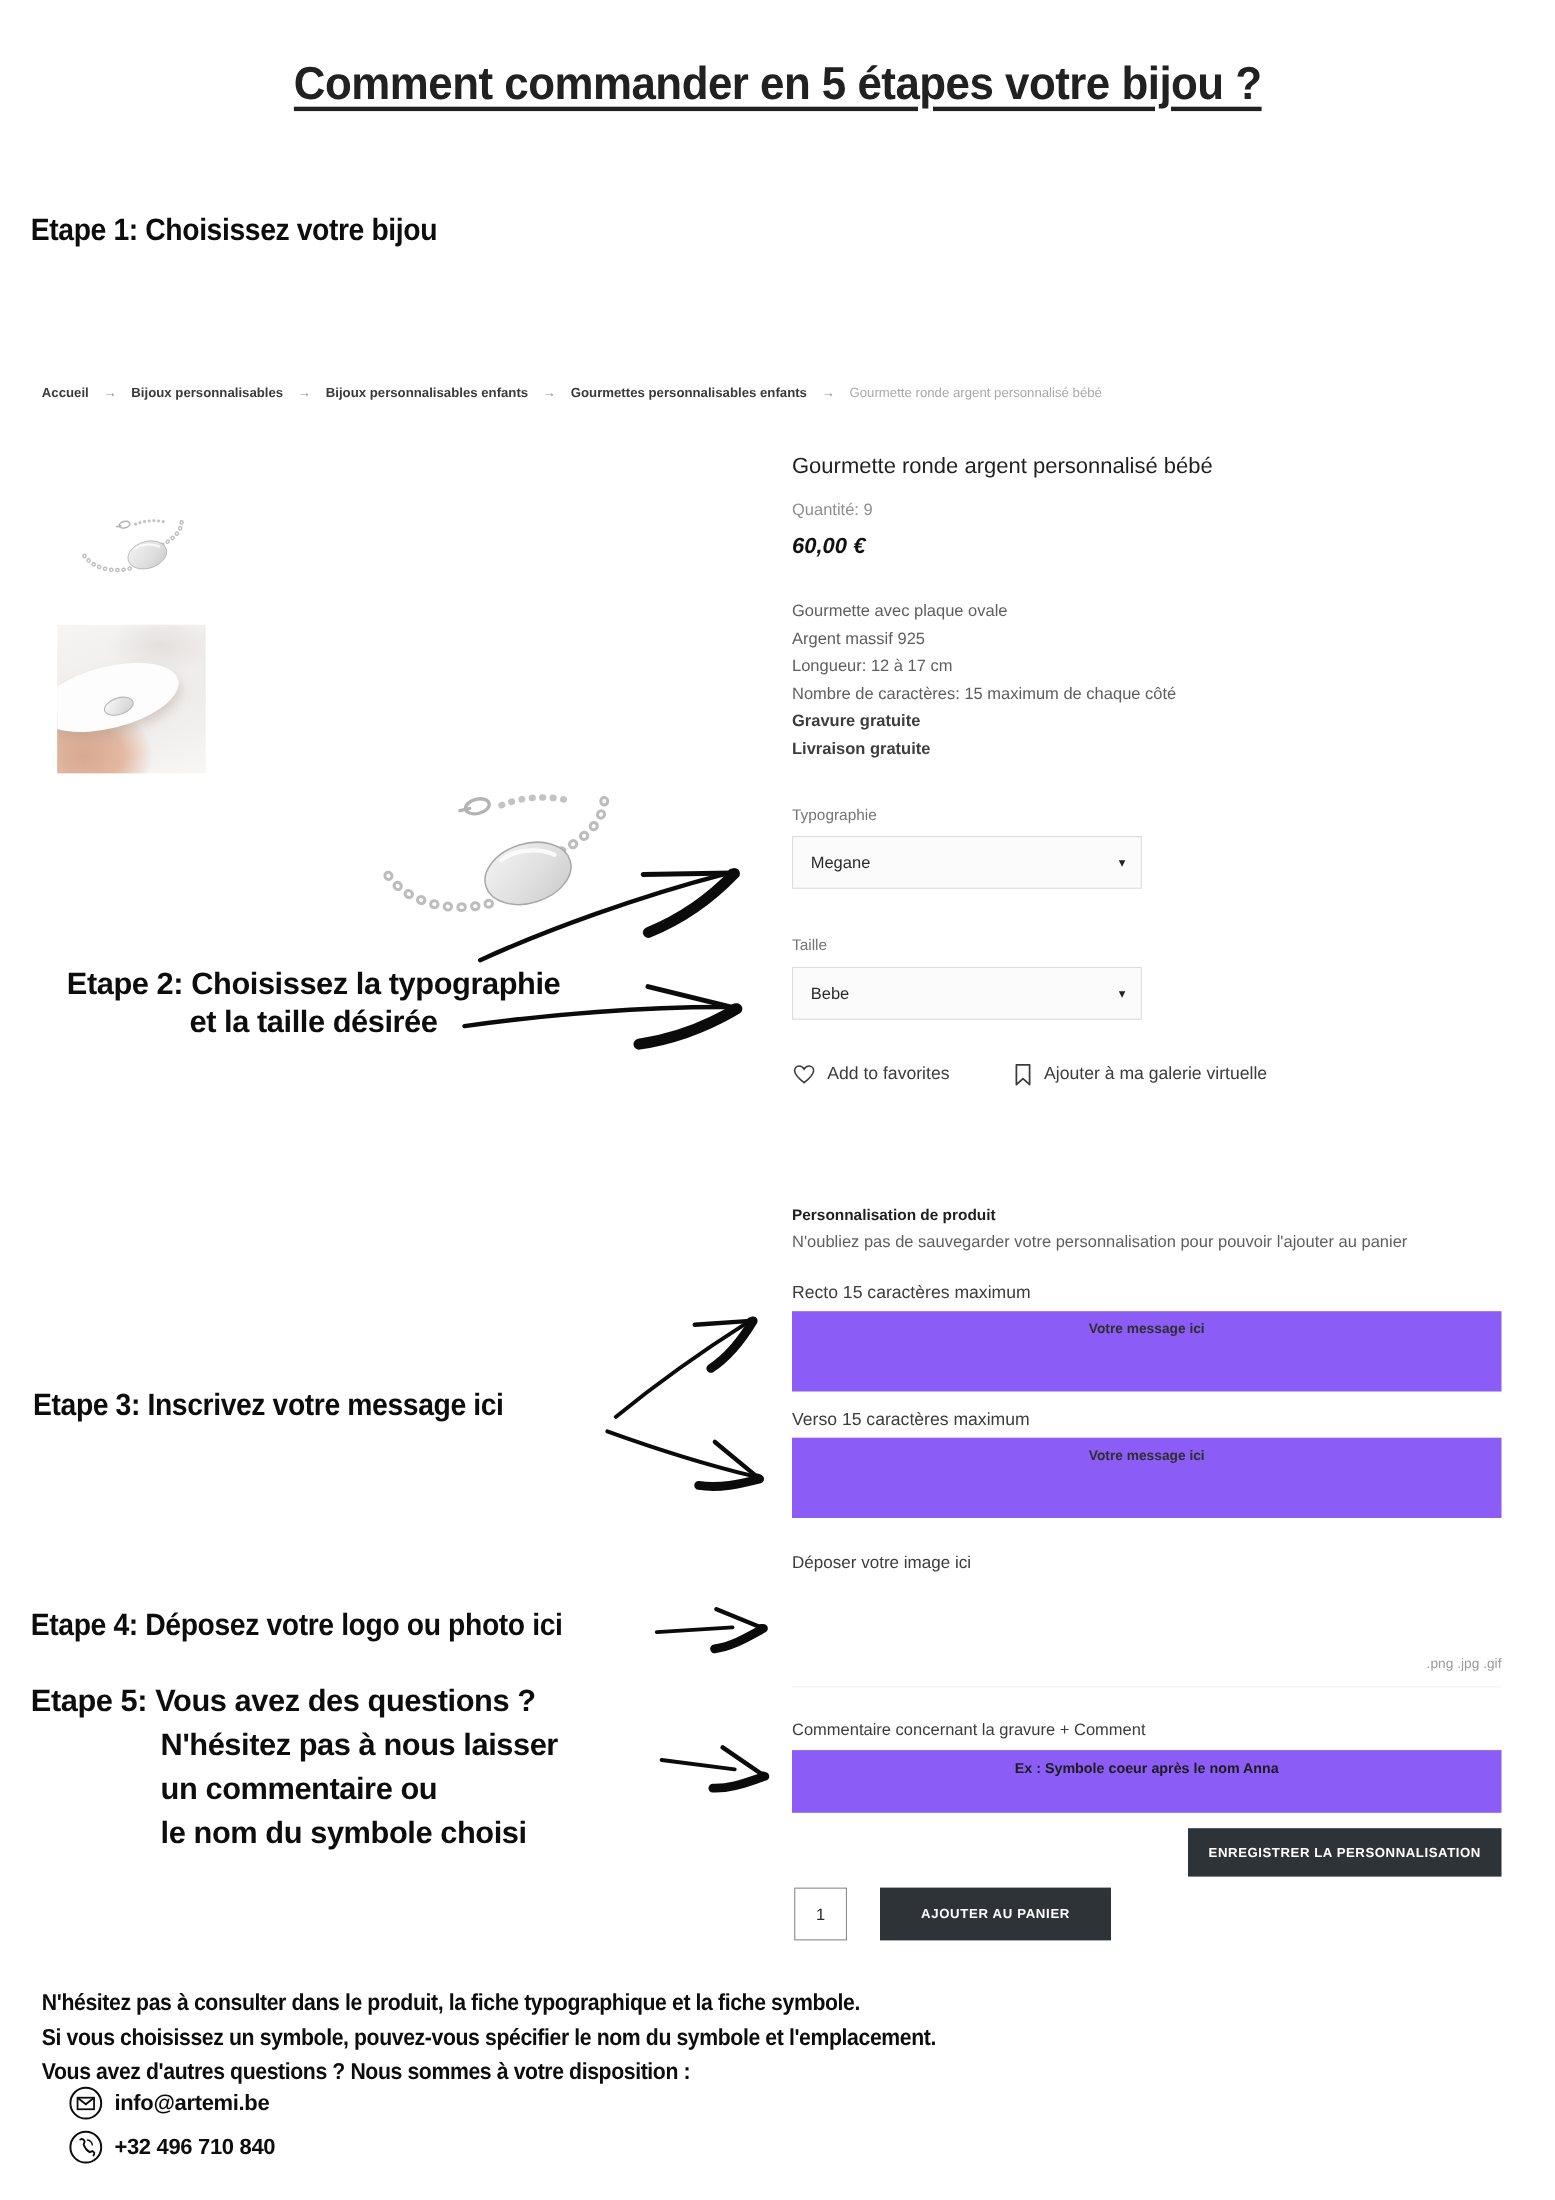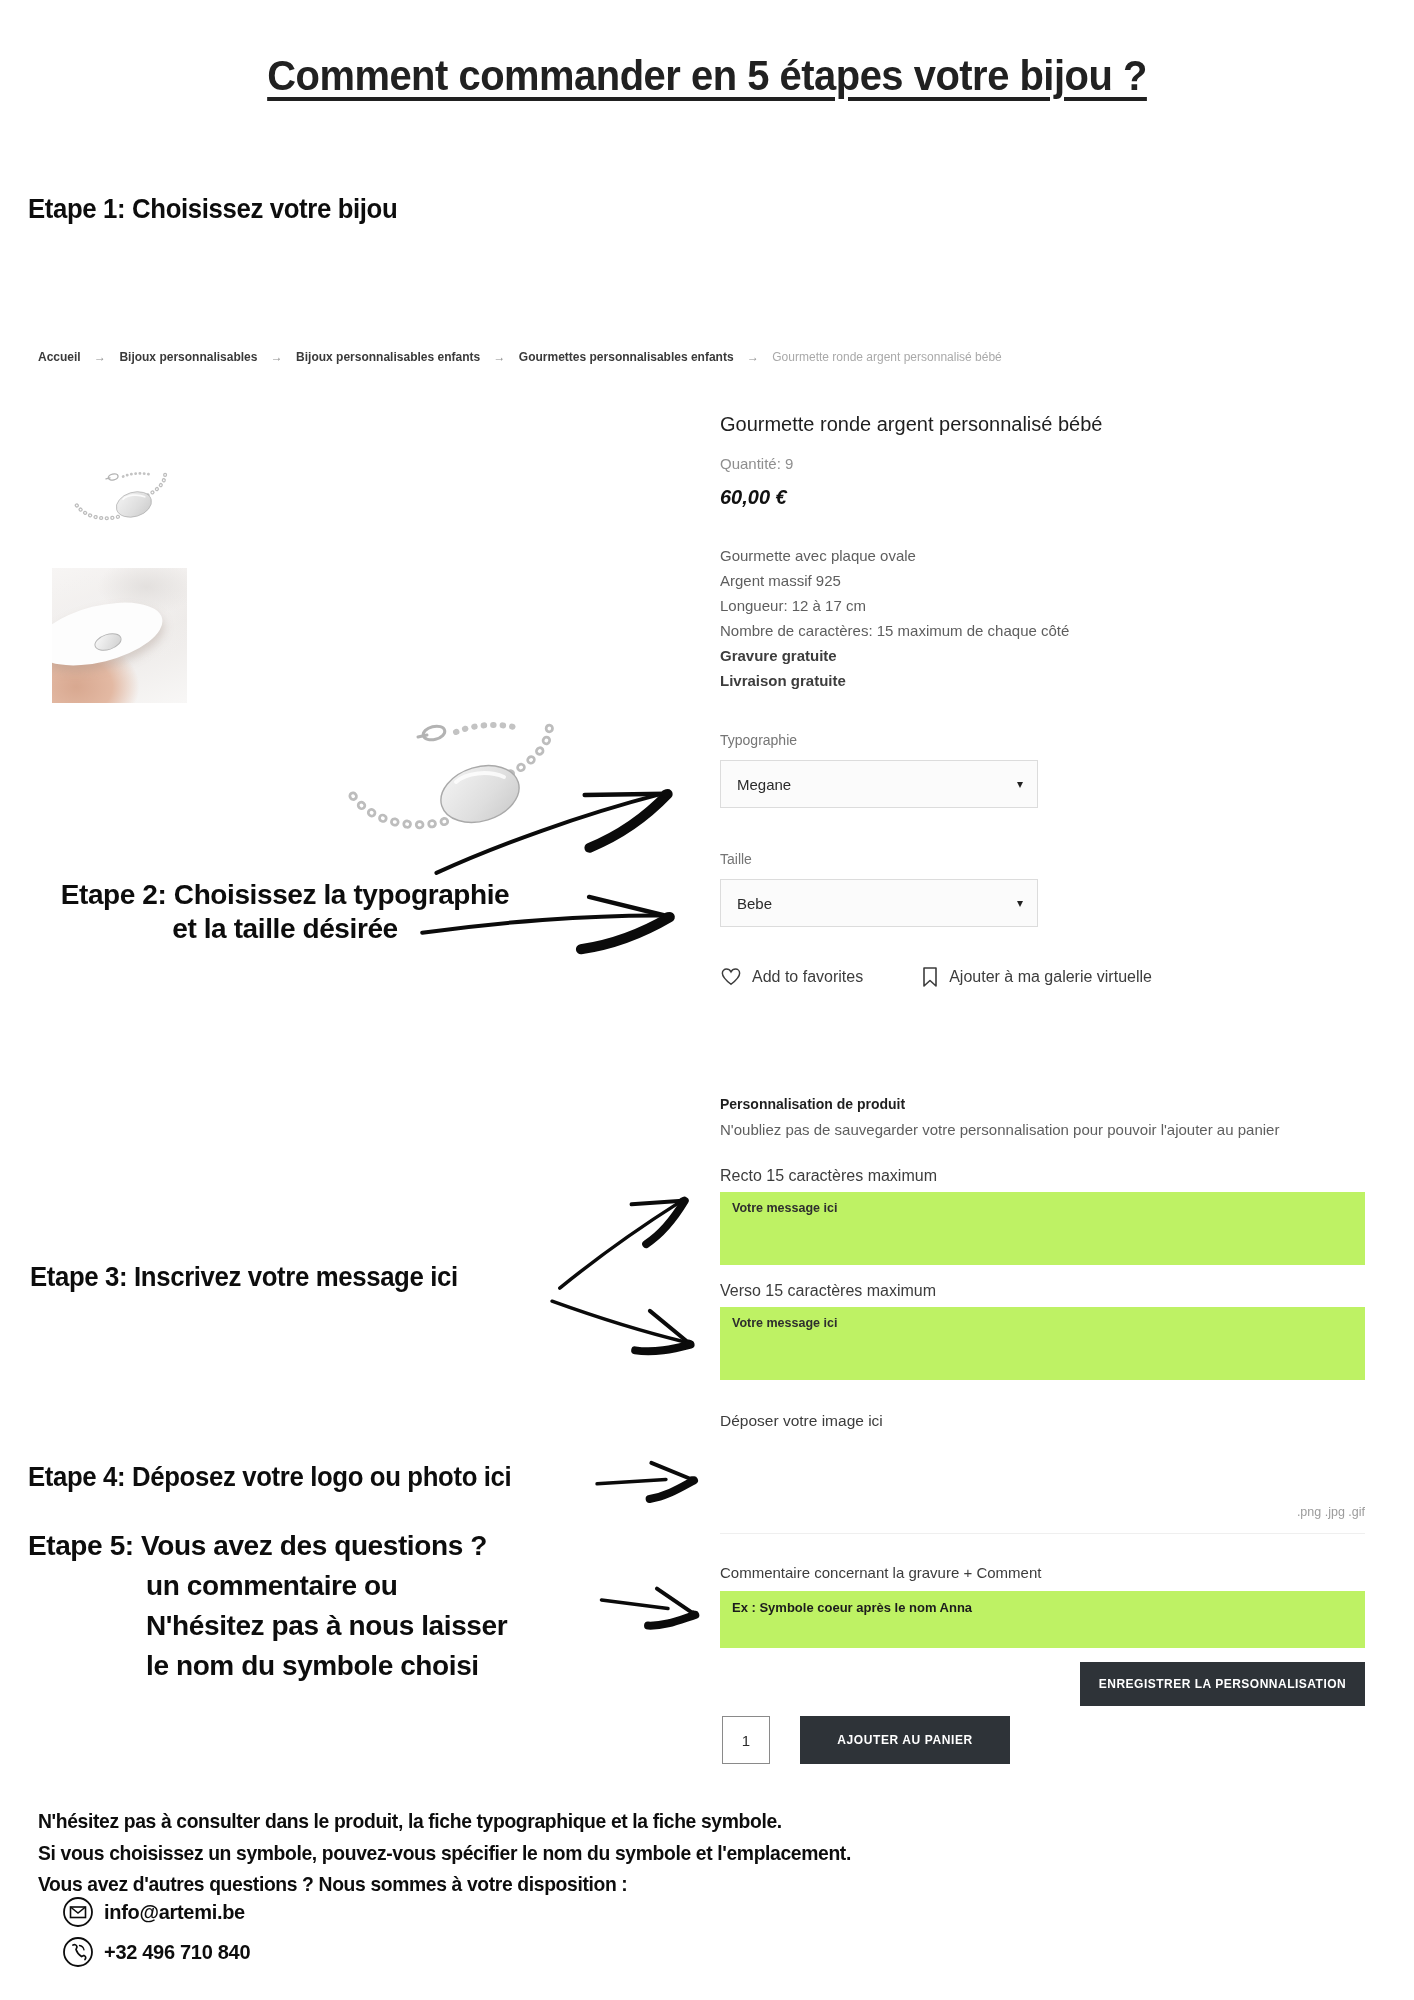--- a/index.html
+++ b/index.html
@@ -39,22 +39,22 @@
   .caret{font-size:12px;color:#222;}
   .fav-row{left:720px;top:966px;display:flex;align-items:center;font-size:16px;color:#3c3c3c;}
   .fav-row .lbl{margin-left:10px;cursor:pointer;}
   .fav-row .gap{width:58px;}
   .icon-svg{display:block;}
 
   
   .perso-title{left:720px;top:1096px;font-size:14px;font-weight:bold;color:#1f1f1f;}
   .perso-sub{left:720px;top:1121px;font-size:15px;color:#5e5e5e;}
   .input-label{font-size:16px;color:#3c3c3c;}
-  .gray-box{width:645px;background:#bef264;box-sizing:border-box;padding:9px 12px;
-      font-size:12.5px;font-weight:bold;color:#2e2e2e;cursor:text;}
+  .gray-box{width:645px;background:#8b5cf6;box-sizing:border-box;padding:9px 12px;
+      font-size:12.5px;font-weight:bold;color:#2e2e2e;cursor:text;text-align:center;}
   .file-row{left:720px;top:1448px;width:645px;height:50px;display:flex;}
   .file-field{flex:1;background:#ebebeb;display:flex;align-items:center;padding-left:16px;
       font-size:16px;color:#9e9e9e;box-sizing:border-box;cursor:pointer;}
   .dark-btn{background:#2e3338;color:#fff;font-weight:bold;font-size:12px;letter-spacing:.5px;
       display:flex;align-items:center;justify-content:center;cursor:pointer;border:none;}
   .file-btn{width:182px;height:50px;}
   .file-types{left:720px;top:1505px;width:645px;text-align:right;font-size:12.5px;color:#9c9c9c;}
   .hline{left:720px;top:1533px;width:645px;border-top:1px solid #efefef;height:0;}
   .save-btn{left:1080px;top:1662px;width:285px;height:44px;}
   .qty-box{left:722px;top:1716px;width:46px;height:46px;border:1px solid #8a8a8a;background:#fff;
@@ -219,22 +219,22 @@
   <div class="abs annot step-h" style="left:30px;top:1260px;">
     <span class="cond">Etape 3: Inscrivez votre message ici</span>
   </div>
 
   <div class="abs annot step-h" style="left:28px;top:1460px;">
     <span class="cond">Etape 4: Déposez votre logo ou photo ici</span>
   </div>
 
   <div class="abs annot step-h step5" style="left:28px;top:1526px;">
     <div>Etape 5: Vous avez des questions ?</div>
+    <div class="ind">N'hésitez pas à nous laisser</div>
     <div class="ind">un commentaire ou</div>
-    <div class="ind">N'hésitez pas à nous laisser</div>
     <div class="ind">le nom du symbole choisi</div>
   </div>
 
   <svg class="arrow" style="left:425px;top:792px;transform:rotate(-16deg);" width="278" height="72" viewBox="0 0 278 72">
     <path class="shaft" d="M4,44 C70,34 160,28 240,30"></path>
     <path class="b1" d="M168,10 L246,31"></path>
     <path class="b2" d="M158,62 C195,58 224,46 248,32"></path>
     <circle cx="246" cy="31" r="4" fill="#0b0b0b"></circle>
   </svg>
 

